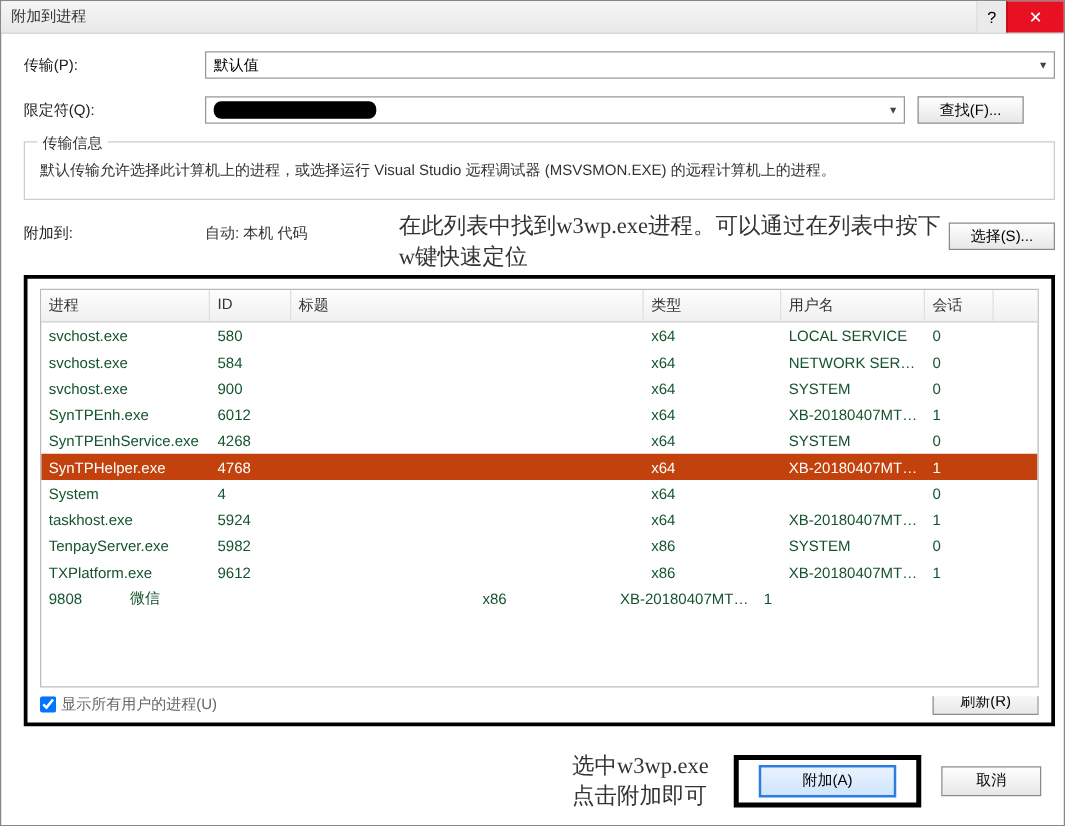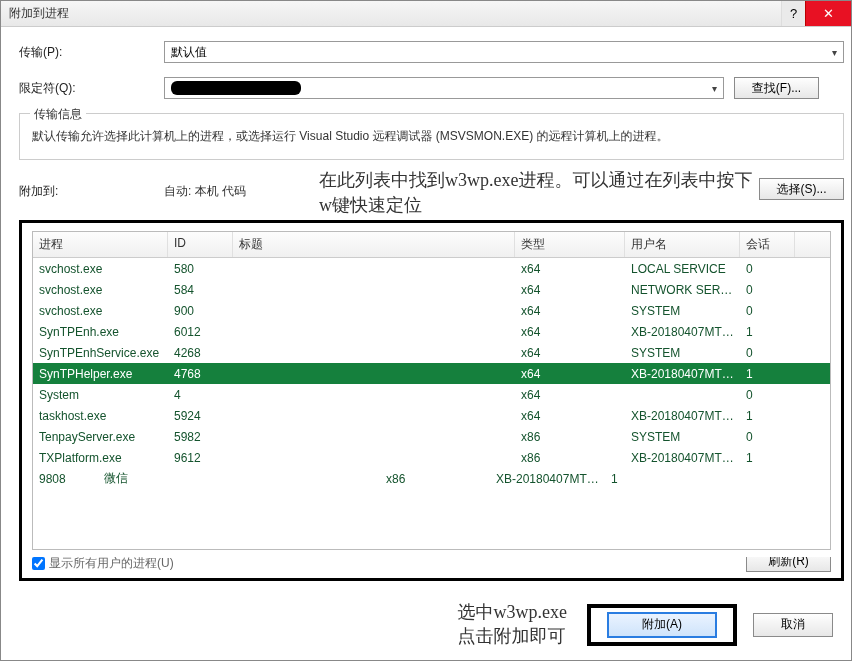--- a/index.html
+++ b/index.html
@@ -107,21 +107,21 @@
     .annotation1 {
       color: #333;
       font-size: 18px;
       font-family: "SimSun", serif;
       line-height: 1.4;
       margin-left: 300px;
       margin-bottom: 2px;
     }
     .attach-row {
       display: flex;
-      align-items: flex-end;
+      align-items: flex-start;
     }
     .attach-to-value {
       flex: 1;
       color: #333;
     }
     .proc-group {
       border: 3px solid #000;
       margin-top: 6px;
       padding: 8px 10px 6px 10px;
       flex: 1;
@@ -168,21 +168,21 @@
       min-height: 0;
     }
     .tr {
       display: flex;
       font-size: 12px;
       color: #14532d;
       height: 21px;
       align-items: center;
     }
     .tr.selected {
-      background: #15803d;
+      background: #c2410c;
       color: #fff;
     }
     .checkbox-row {
       margin-top: 6px;
       display: flex;
       align-items: flex-end;
       justify-content: space-between;
       border-top: 1px solid transparent;
       overflow: hidden;
       height: 16px;

